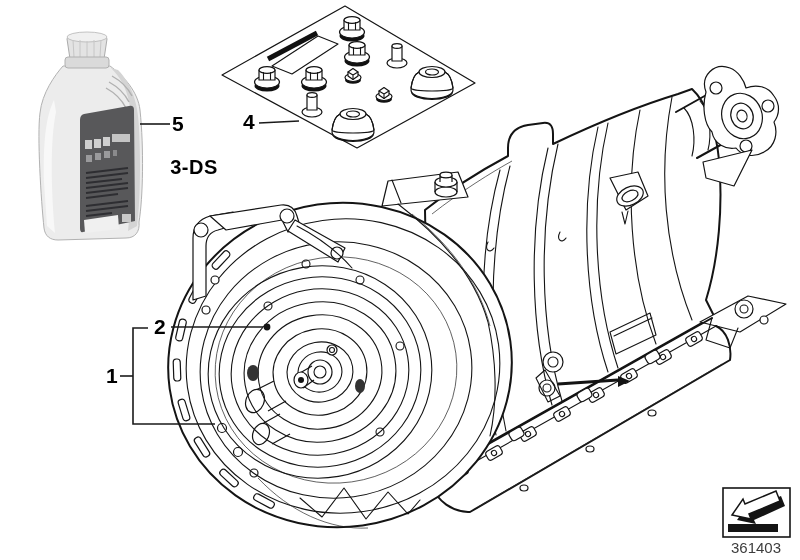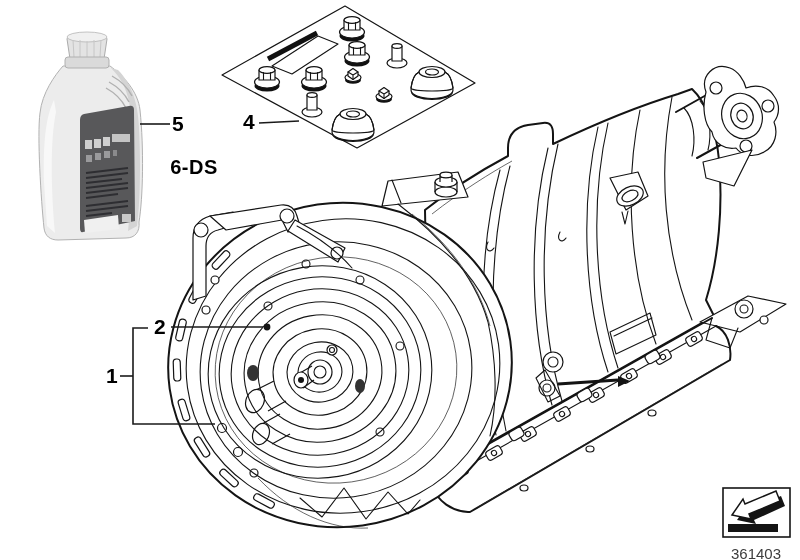--- a/index.html
+++ b/index.html
@@ -359,16 +359,16 @@
     <polygon points="737,520 748,504 750,509 781,496 785,506 754,520 756,524" fill="#141414"></polygon>
     <rect x="728" y="524" width="50" height="8" fill="#141414"></rect>
     <polygon points="732,515 743,499 745,504 776,491 780,501 749,514 751,519" fill="#fff" stroke="#141414" stroke-width="1.5"></polygon>
   </g>
 </svg>
 
 <div class="callout" style="left:112px;top:376px;">1</div>
 <div class="callout" style="left:160px;top:327px;">2</div>
 <div class="callout" style="left:249px;top:122px;">4</div>
 <div class="callout" style="left:178px;top:124px;">5</div>
-<div class="variant" style="left:194px;top:167px;">6-DS</div>
-<div class="partnum" style="left:756px;top:547px;margin-top:6px;">361403</div>
+<div class="variant" style="left:194px;top:167px;">3-DS</div>
+<div class="partnum" style="left:756px;top:547px;">361403</div>
 
 </div>
 
 </body></html>

